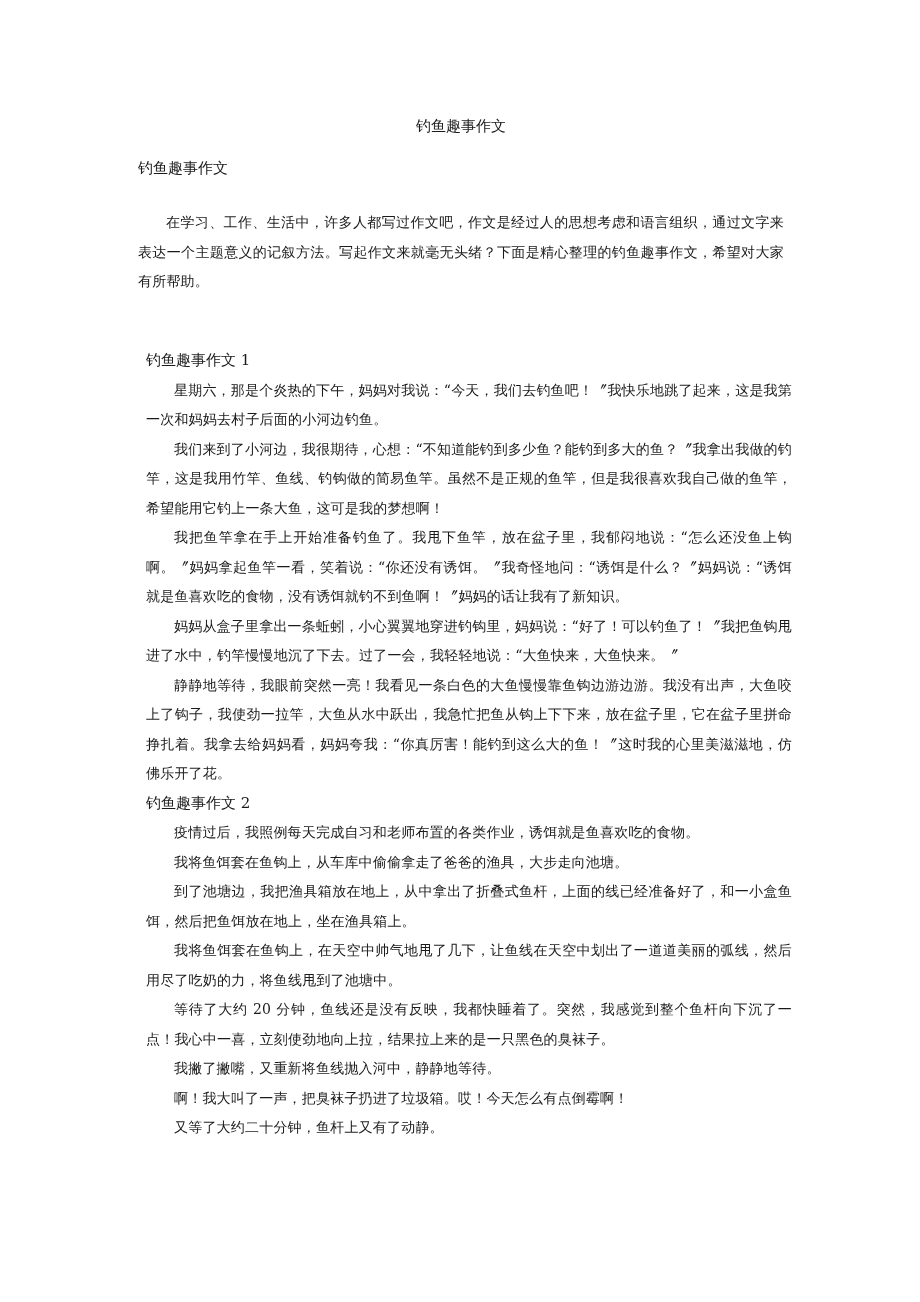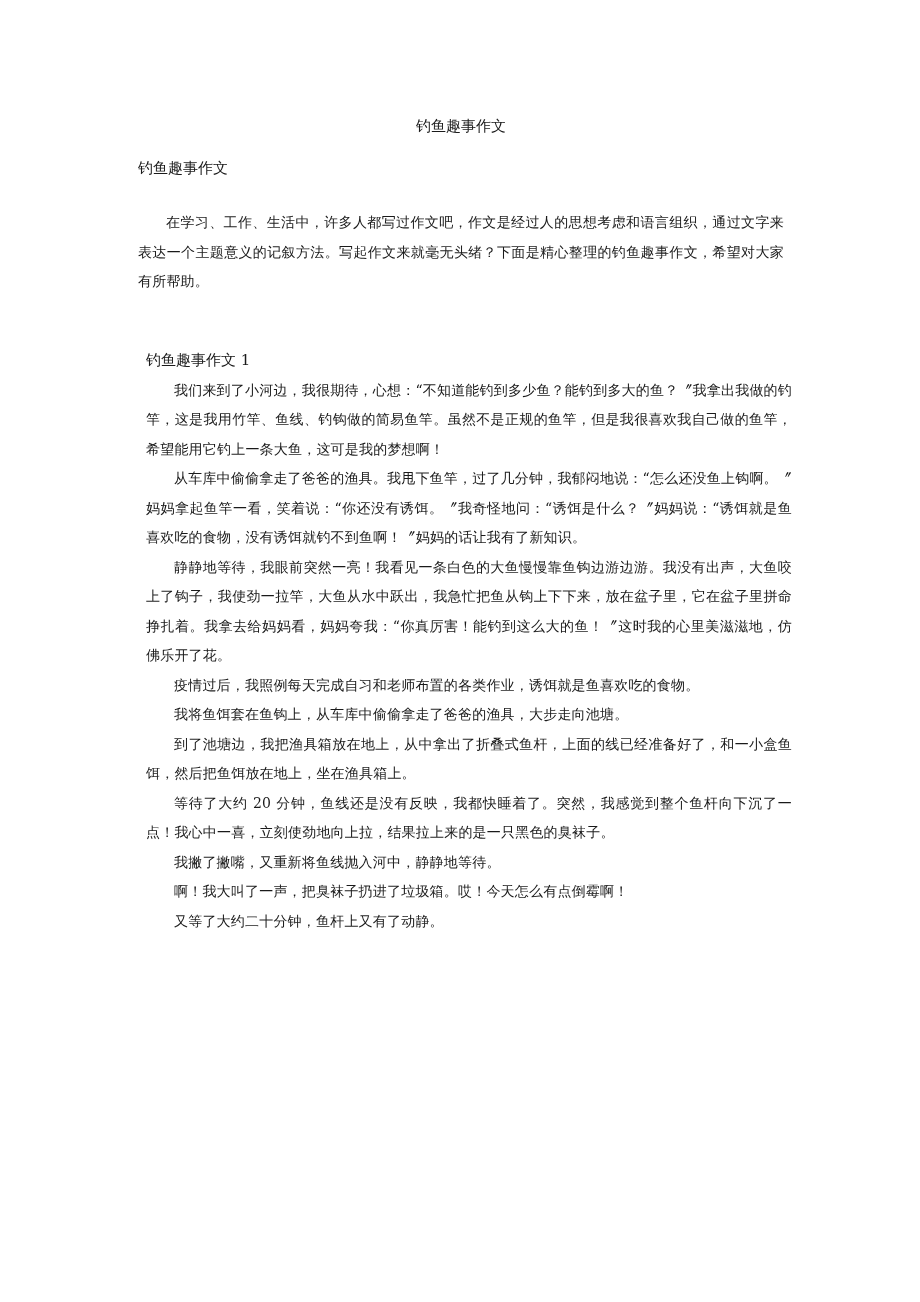--- a/index.html
+++ b/index.html
@@ -21,25 +21,29 @@
 <div class="page">
   <div class="doc-title">钓鱼趣事作文</div>
   <div class="doc-subtitle">钓鱼趣事作文</div>
 
   <div class="intro">
     <p>在学习、工作、生活中，许多人都写过作文吧，作文是经过人的思想考虑和语言组织，通过文字来表达一个主题意义的记叙方法。写起作文来就毫无头绪？下面是精心整理的钓鱼趣事作文，希望对大家有所帮助。</p>
   </div>
 
   <div class="body-text">
     <div class="section-heading">钓鱼趣事作文 1</div>
+    <p>星期六，那是个炎热的下午，妈妈对我说：“今天，我们去钓鱼吧！〞我快乐地跳了起来，这是我第一次和妈妈去村子后面的小河边钓鱼。</p>
     <p>我们来到了小河边，我很期待，心想：“不知道能钓到多少鱼？能钓到多大的鱼？〞我拿出我做的钓竿，这是我用竹竿、鱼线、钓钩做的简易鱼竿。虽然不是正规的鱼竿，但是我很喜欢我自己做的鱼竿，希望能用它钓上一条大鱼，这可是我的梦想啊！</p>
-    <p>从车库中偷偷拿走了爸爸的渔具。我甩下鱼竿，过了几分钟，我郁闷地说：“怎么还没鱼上钩啊。〞妈妈拿起鱼竿一看，笑着说：“你还没有诱饵。〞我奇怪地问：“诱饵是什么？〞妈妈说：“诱饵就是鱼喜欢吃的食物，没有诱饵就钓不到鱼啊！〞妈妈的话让我有了新知识。</p>
+    <p>我把鱼竿拿在手上开始准备钓鱼了。我甩下鱼竿，放在盆子里，我郁闷地说：“怎么还没鱼上钩啊。〞妈妈拿起鱼竿一看，笑着说：“你还没有诱饵。〞我奇怪地问：“诱饵是什么？〞妈妈说：“诱饵就是鱼喜欢吃的食物，没有诱饵就钓不到鱼啊！〞妈妈的话让我有了新知识。</p>
+    <p>妈妈从盒子里拿出一条蚯蚓，小心翼翼地穿进钓钩里，妈妈说：“好了！可以钓鱼了！〞我把鱼钩甩进了水中，钓竿慢慢地沉了下去。过了一会，我轻轻地说：“大鱼快来，大鱼快来。〞</p>
     <p>静静地等待，我眼前突然一亮！我看见一条白色的大鱼慢慢靠鱼钩边游边游。我没有出声，大鱼咬上了钩子，我使劲一拉竿，大鱼从水中跃出，我急忙把鱼从钩上下下来，放在盆子里，它在盆子里拼命挣扎着。我拿去给妈妈看，妈妈夸我：“你真厉害！能钓到这么大的鱼！〞这时我的心里美滋滋地，仿佛乐开了花。</p>
 
+    <div class="section-heading">钓鱼趣事作文 2</div>
     <p>疫情过后，我照例每天完成自习和老师布置的各类作业，诱饵就是鱼喜欢吃的食物。</p>
     <p>我将鱼饵套在鱼钩上，从车库中偷偷拿走了爸爸的渔具，大步走向池塘。</p>
     <p>到了池塘边，我把渔具箱放在地上，从中拿出了折叠式鱼杆，上面的线已经准备好了，和一小盒鱼饵，然后把鱼饵放在地上，坐在渔具箱上。</p>
+    <p>我将鱼饵套在鱼钩上，在天空中帅气地甩了几下，让鱼线在天空中划出了一道道美丽的弧线，然后用尽了吃奶的力，将鱼线甩到了池塘中。</p>
     <p>等待了大约 20 分钟，鱼线还是没有反映，我都快睡着了。突然，我感觉到整个鱼杆向下沉了一点！我心中一喜，立刻使劲地向上拉，结果拉上来的是一只黑色的臭袜子。</p>
     <p>我撇了撇嘴，又重新将鱼线抛入河中，静静地等待。</p>
     <p>啊！我大叫了一声，把臭袜子扔进了垃圾箱。哎！今天怎么有点倒霉啊！</p>
     <p>又等了大约二十分钟，鱼杆上又有了动静。</p>
   </div>
 </div>
 
 </body></html>

